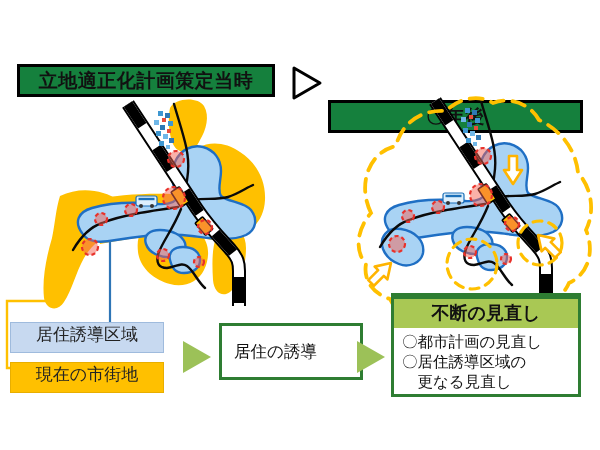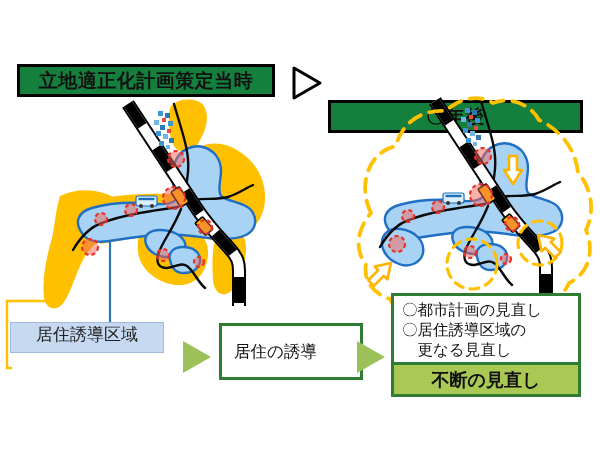--- a/index.html
+++ b/index.html
@@ -179,37 +179,40 @@
   <svg id="between-arrow" viewBox="0 0 32 36">
     <polygon points="3,3 29,18 3,33" fill="#fff" stroke="#000" stroke-width="3" stroke-linejoin="round"></polygon>
   </svg>
   <div class="title-box" id="title-right">
     <span>〇年後</span>
   </div>
 
   <div class="legend-box" id="legend-zone">
     <span>居住誘導区域</span>
   </div>
+  <div class="legend-box" id="legend-urban">
+    <span>現在の市街地</span>
+  </div>
 
   <svg class="green-arrow" id="garrow1" viewBox="0 0 30 34">
     <polygon points="1,1 29,17 1,33" fill="#9CC158"></polygon>
   </svg>
 
   <div id="mid-box">
     <span>居住の誘導</span>
   </div>
 
   <svg class="green-arrow" id="garrow2" viewBox="0 0 30 34">
     <polygon points="1,1 29,17 1,33" fill="#9CC158"></polygon>
   </svg>
 
   <div id="result-box">
+    <div id="result-footer">
+      <span>不断の見直し</span>
+    </div>
     <div id="result-top">
       <div>〇都市計画の見直し</div>
       <div>〇居住誘導区域の</div>
       <div id="result-line3">更なる見直し</div>
     </div>
-    <div id="result-footer">
-      <span>不断の見直し</span>
-    </div>
   </div>
 
 </div>
 
 </body></html>

